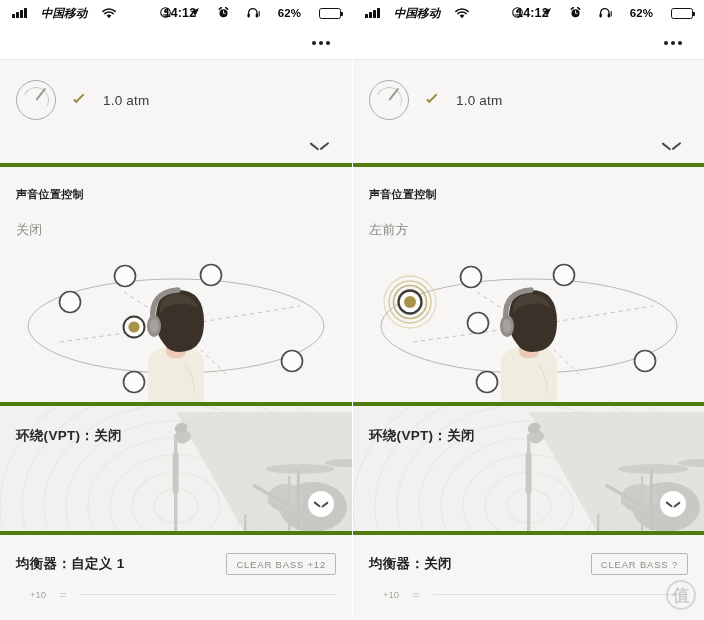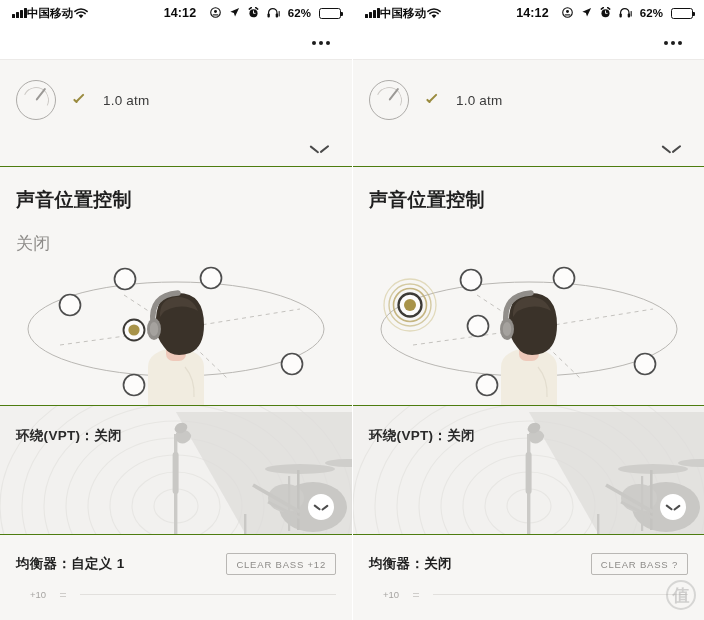--- a/index.html
+++ b/index.html
@@ -19,31 +19,31 @@
   .phone.right { border-left: 1px solid #ffffff; }
 
   
   .statusbar {
     height: 26px;
     display: flex; align-items: center;
     padding: 0 11px 0 12px;
     font-size: 11.5px; font-weight: bold; color: #0a0a0a;
     letter-spacing: 0.1px;
   }
-  .sb-left { display: flex; align-items: center; gap: 0; }
+  .sb-left { display: flex; align-items: center; gap: 14px; font-style: italic; }
   .bars { display: flex; align-items: flex-end; gap: 1.5px; height: 10px; }
   .bars i { display: block; width: 2.6px; background: #111; border-radius: 0.5px; }
   .bars i:nth-child(1){ height: 4px; }
   .bars i:nth-child(2){ height: 6px; }
   .bars i:nth-child(3){ height: 8px; }
   .bars i:nth-child(4){ height: 10px; }
   .carrier { font-size: 11.5px; font-weight: bold; }
   .wifi { width: 14px; height: 11px; position: relative; margin-left: 1px; }
   .sb-center { position: absolute; left: 8px; right: 0; text-align: center; font-size: 12.5px; font-weight: bold; pointer-events: none; }
-  .sb-right { margin-left: auto; display: flex; align-items: center; gap: 8px; position: relative; z-index: 2; }
+  .sb-right { margin-left: auto; display: flex; align-items: center; gap: 18px; position: relative; z-index: 2; }
   .sb-icon { display: inline-block; }
   .batt-pct { font-size: 11.5px; font-weight: bold; }
   .batt {
     width: 22px; height: 11px; border: 1.3px solid #111; border-radius: 2.6px;
     position: relative; padding: 1.3px;
   }
   .batt::after {
     content: ""; position: absolute; right: -3.2px; top: 3px;
     width: 1.8px; height: 4px; background: #111; border-radius: 0 1px 1px 0;
   }
@@ -55,21 +55,21 @@
     display: flex; align-items: center; justify-content: flex-end;
     padding-right: 16px;
     border-bottom: 1px solid #eceae8;
   }
   .dots { display: flex; gap: 3.2px; padding: 6px; }
   .dots span { width: 4px; height: 4px; border-radius: 50%; background: #1c1c1c; display: block; }
 
   
   .card {
     background: #f7f6f4;
-    border-bottom: 1px solid #4d7c0f;
+    border-bottom: 4px solid #4d7c0f;
     position: relative;
   }
   .card.pressure { height: 107px; padding: 20px 16px 0 16px; }
   .press-row { display: flex; align-items: center; gap: 16px; }
   .gauge {
     width: 40px; height: 40px; border: 1.4px solid #adaba8;
     border-radius: 50%; position: relative; flex: none;
   }
   .gauge .needle {
     position: absolute; left: 50%; top: 50%;
@@ -105,22 +105,22 @@
   }
   .chev-dark::before, .chev-dark::after {
     content: ""; position: absolute; top: 1px; width: 10.5px; height: 2.2px;
     background: #4a4a4a; border-radius: 1.5px;
   }
   .chev-dark::before { left: 0; transform: rotate(38deg); transform-origin: left center; }
   .chev-dark::after  { right: 0; transform: rotate(-38deg); transform-origin: right center; }
 
   
   .card.spc { height: 239px; padding: 20px 16px 0 16px; overflow: hidden; }
-  .spc-title { font-size: 19px; font-weight: bold; color: #1f1f1f; letter-spacing: 0.3px; }
-  .spc-value { font-size: 17px; color: #8d8b88; margin-top: 19px; letter-spacing: 0.3px; }
+  .spc-title { font-size: 11px; font-weight: bold; color: #1f1f1f; letter-spacing: 0.3px; }
+  .spc-value { font-size: 13px; color: #8d8b88; margin-top: 19px; letter-spacing: 0.3px; }
   .spc-stage { position: absolute; left: 0; right: 0; bottom: 0; height: 148px; }
   .spc-stage svg { display: block; width: 352px; height: 148px; }
 
   
   .card.vpt { height: 129px; position: relative; overflow: hidden; background: #f2f1ef; }
   .vpt-art { position: absolute; inset: 0; }
   .vpt-art svg { display: block; width: 352px; height: 129px; }
   .vpt-label {
     position: absolute; left: 16px; top: 21px;
     font-size: 13.5px; font-weight: bold; color: #2a2a2a; letter-spacing: 0.3px;
@@ -407,20 +407,21 @@
             <div class="needle"></div>
         </div>
         <div class="check"></div>
         <div class="atm">1.0 atm</div>
       </div>
       <div class="chev-dark"></div>
     </div>
 
     <div class="card spc">
       <div class="spc-title">声音位置控制</div>
+      <div class="spc-value">左前方</div>
       <div class="spc-stage">
         <svg viewBox="0 0 352 148">
           <ellipse cx="176" cy="72" rx="148" ry="47" fill="none" stroke="#b9b7b3" stroke-width="1"></ellipse>
           <path d="M60 88 L176 72 L300 52" fill="none" stroke="#c4c2be" stroke-width="1" stroke-dasharray="4 4"></path>
           <path d="M124 38 L176 72 L228 122" fill="none" stroke="#c4c2be" stroke-width="1" stroke-dasharray="4 4"></path>
           <path d="M148 148 L148 110 q0 -16 28 -20 q28 4 28 20 L204 148 Z" fill="#f1ece0"></path>
           <path d="M185 110 q10 12 9 30" fill="none" stroke="#e3ddcf" stroke-width="1.2"></path>
           <rect x="166" y="82" width="20" height="22" rx="7" fill="#eec9ba"></rect>
           <path d="M156 70 q-2 -34 22 -34 q26 0 26 32 q0 22 -14 28 q-18 6 -26 -6 q-8 -10 -8 -20 Z" fill="#3a3229"></path>
           <path d="M176 40 q16 -1 22 14 q-10 -6 -22 -4 q-12 2 -16 10 q-1 -18 16 -20 Z" fill="#4a4036"></path>

